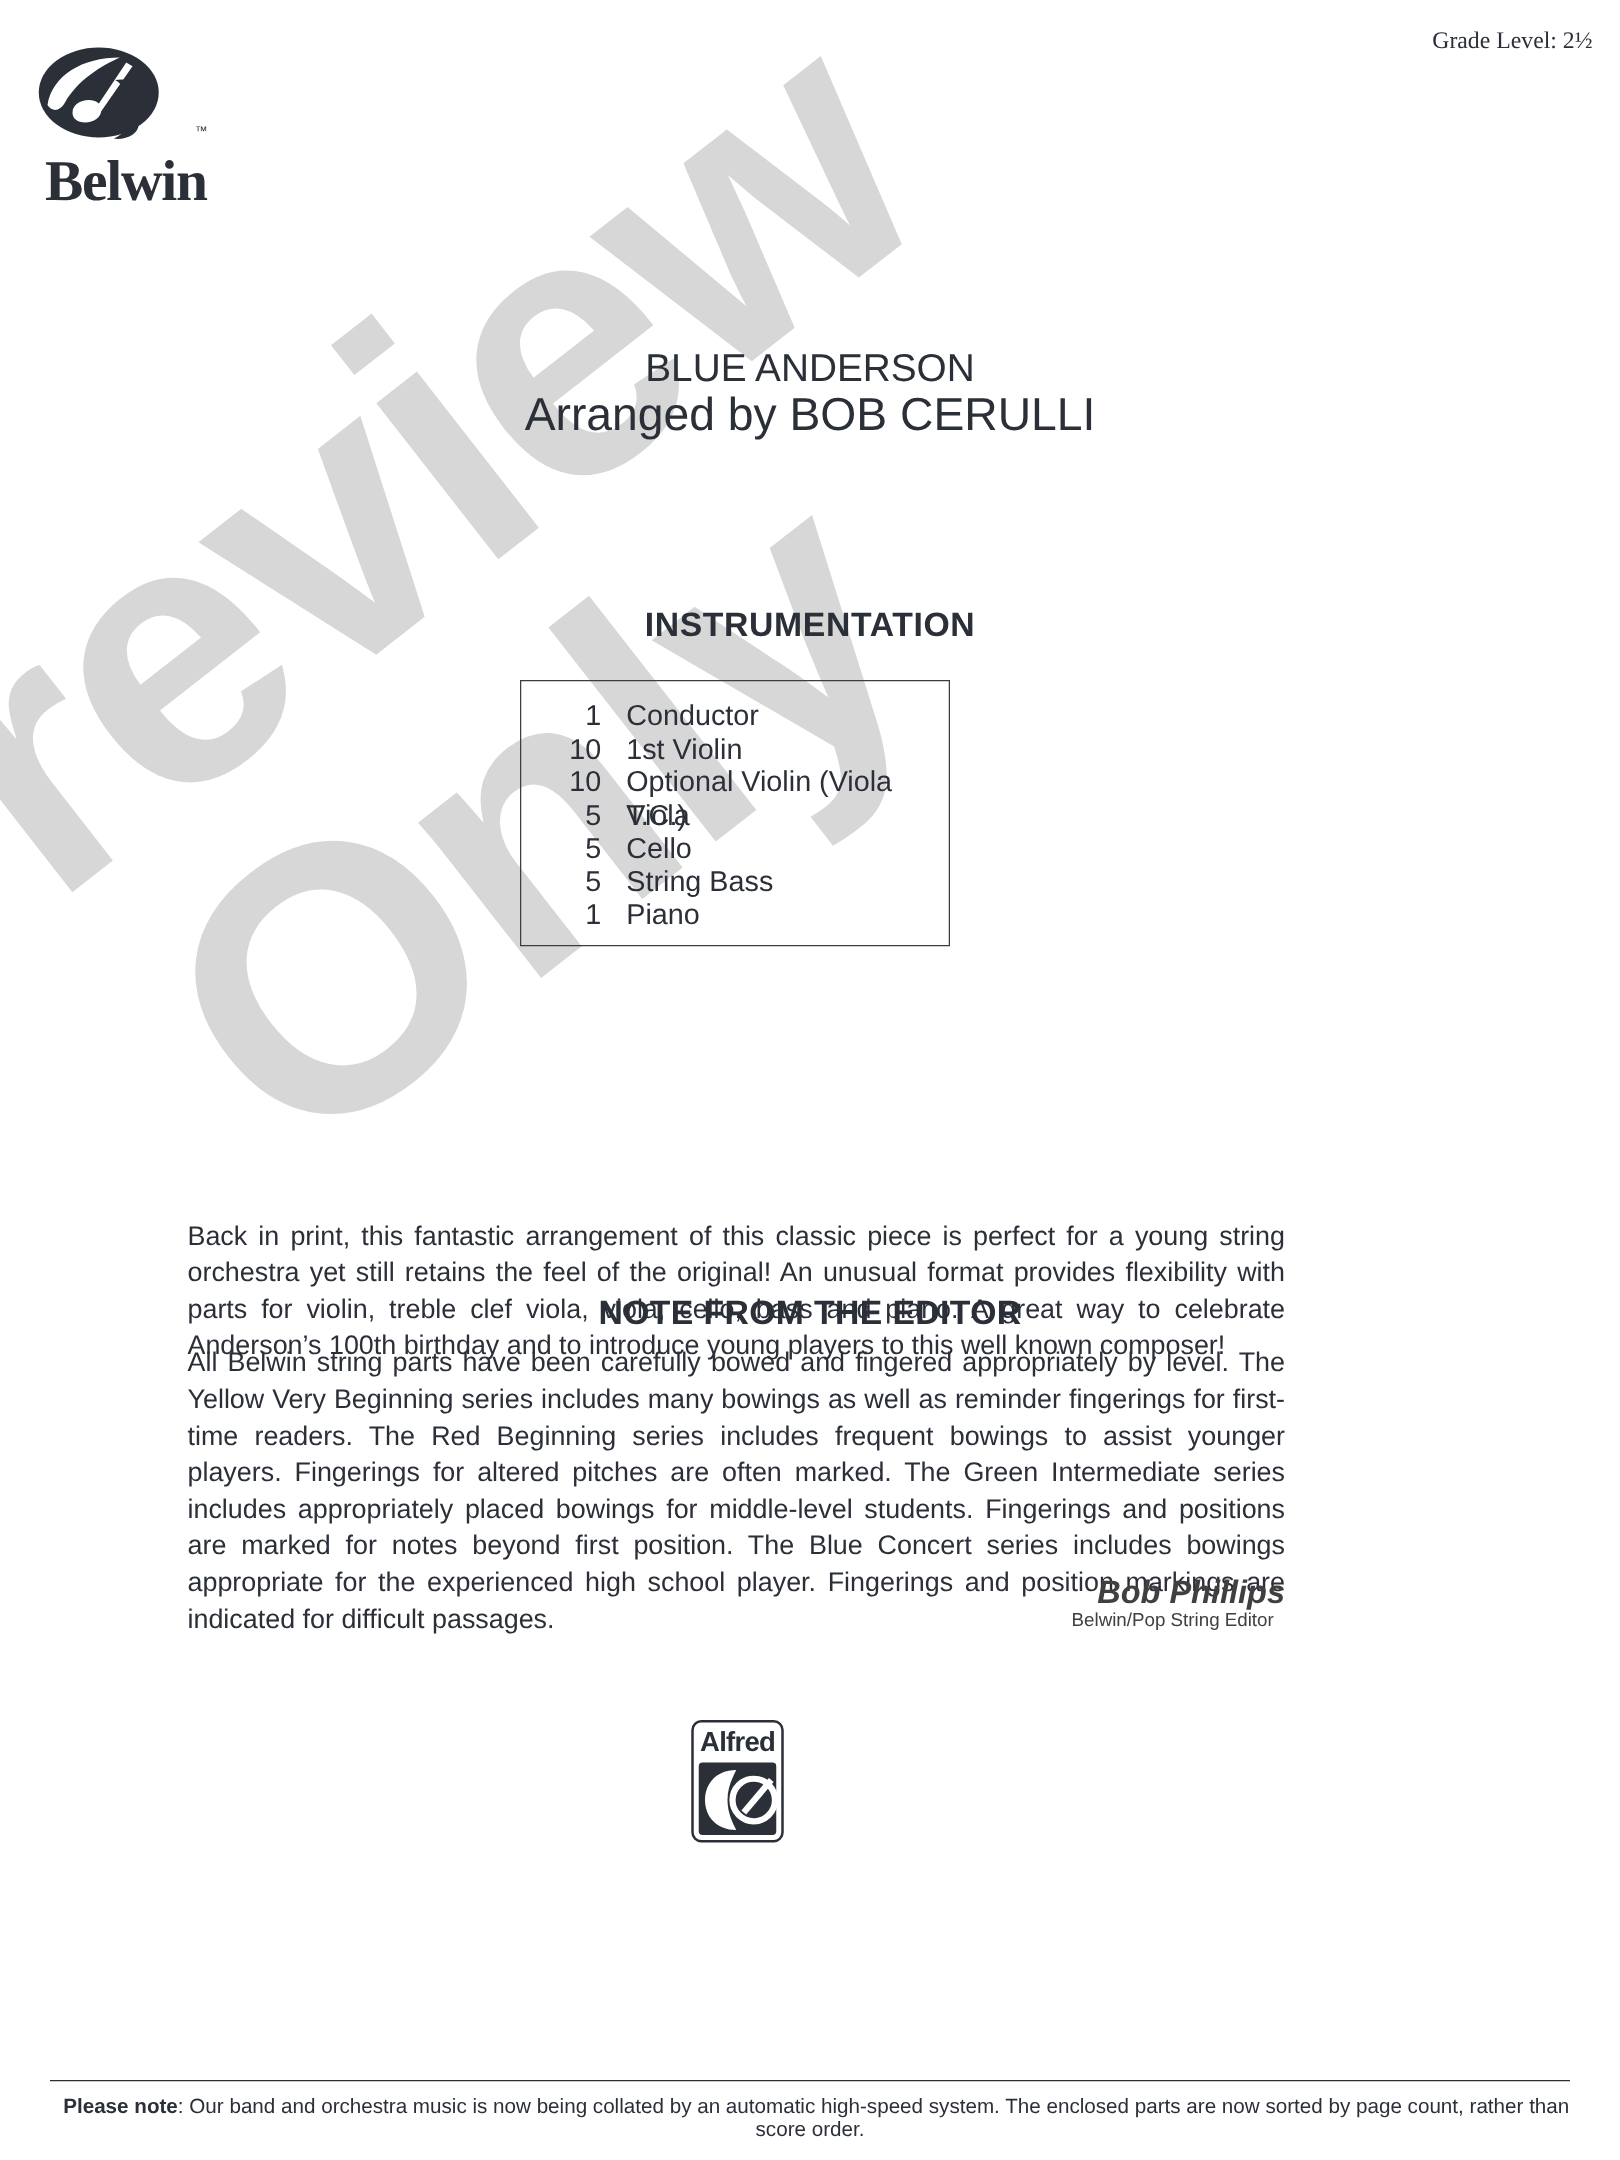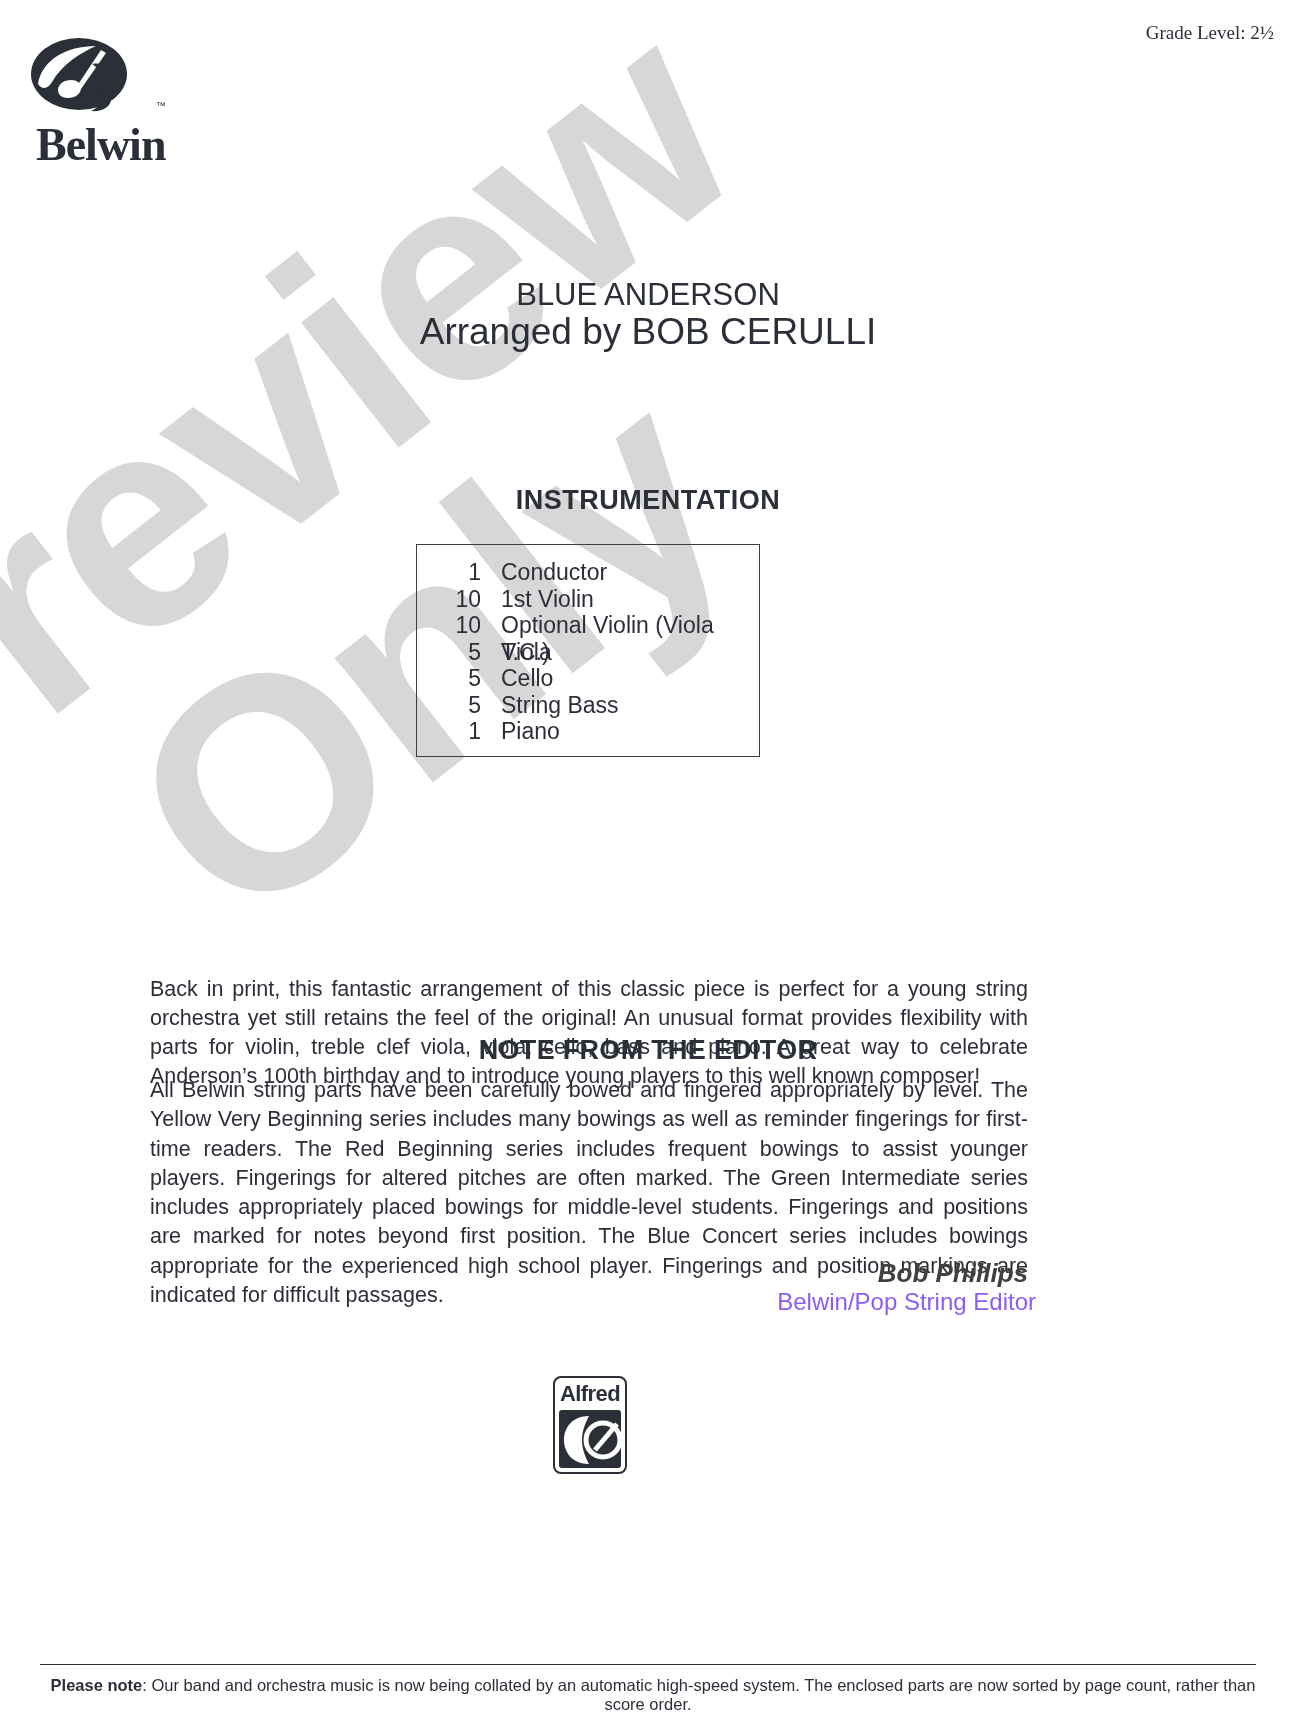--- a/index.html
+++ b/index.html
@@ -227,24 +227,24 @@
     top: 1258px;
     font-family: Liberation Sans, sans-serif;
     font-style: italic;
     font-weight: bold;
     font-size: 26px;
     color: #404040;
     z-index: 20;
   }
   .signature-title {
     position: absolute;
-    right: 260px;
+    right: 277px;
     top: 1288px;
-    font-size: 24px;
-    color: #8b5cf6;
+    font-size: 15px;
+    color: #404040;
     z-index: 20;
   }
 
   
   .alfred-logo {
     position: absolute;
     left: 553px;
     top: 1376px;
     width: 74px;
     height: 98px;

